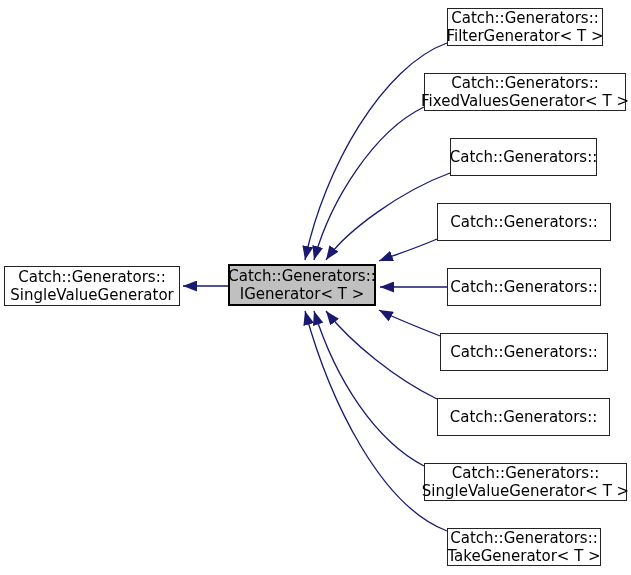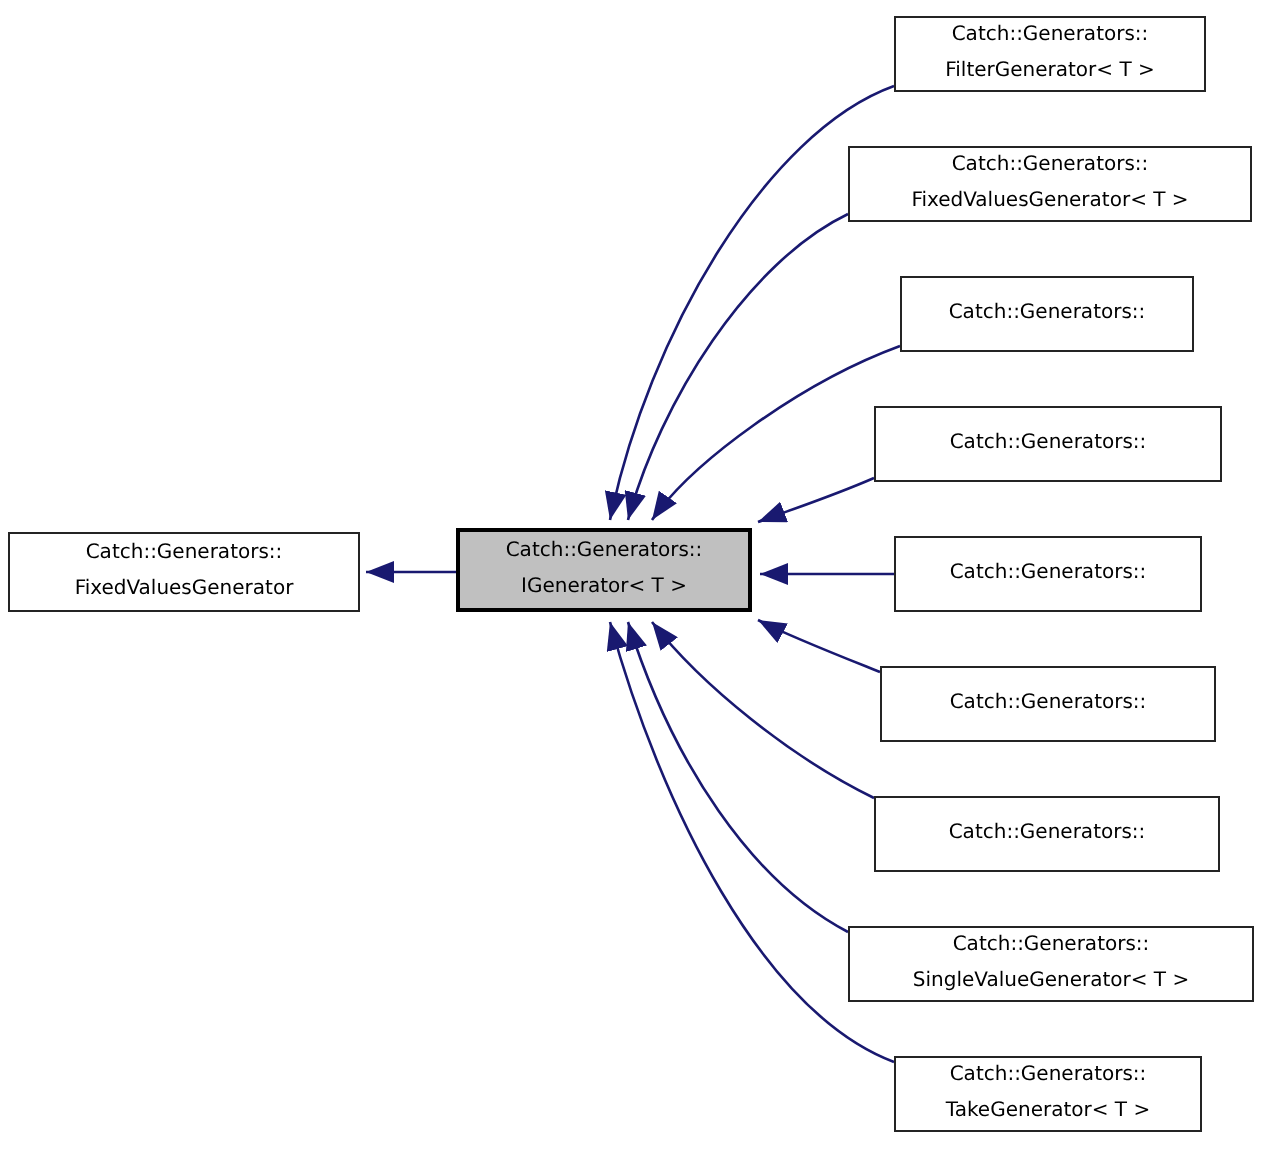--- a/index.html
+++ b/index.html
@@ -29,21 +29,21 @@
   .node {
     position: absolute;
     box-sizing: border-box;
     background: #ffffff;
     border: 1px solid #242424;
     display: flex;
     flex-direction: column;
     justify-content: center;
     align-items: center;
     text-align: center;
-    font-size: 10px;
+    font-size: 15px;
     line-height: 18px;
     color: #000000;
     white-space: nowrap;
     cursor: pointer;
   }
   .node.highlighted {
     background: #c0c0c0;
     border: 2px solid #000000;
     cursor: default;
   }
@@ -70,21 +70,21 @@
         <path class="edge" d="M447,287 L380,287" stroke="#191970" marker-end="url(#arrowhead)"></path>
         <path class="edge" d="M440,336 C415,326 392,317 379,310" stroke="#191970" marker-end="url(#arrowhead)"></path>
         <path class="edge" d="M437,399 C396,379 351,343 326,311" stroke="#191970" marker-end="url(#arrowhead)"></path>
         <path class="edge" d="M424,466 C376,441 336,381 314,311" stroke="#191970" marker-end="url(#arrowhead)"></path>
         <path class="edge" d="M447,531 C381,506 330,402 305,311" stroke="#191970" marker-end="url(#arrowhead)"></path>
       </g>
   </svg>
   <div id="node-layer">
       <div class="node" style="left: 4px; top: 266px; width: 176px; height: 40px;">
         <span class="label-line">Catch::Generators::</span>
-        <span class="label-line">FixedValuesGenerator</span>
+        <span class="label-line">SingleValueGenerator</span>
       </div>
       <div class="node highlighted" style="left: 228px; top: 264px; width: 148px; height: 42px;">
         <span class="label-line">Catch::Generators::</span>
         <span class="label-line">IGenerator&lt; T &gt;</span>
       </div>
       <div class="node" style="left: 447px; top: 8px; width: 156px; height: 38px;">
         <span class="label-line">Catch::Generators::</span>
         <span class="label-line">FilterGenerator&lt; T &gt;</span>
       </div>
       <div class="node" style="left: 424px; top: 73px; width: 202px; height: 38px;">

